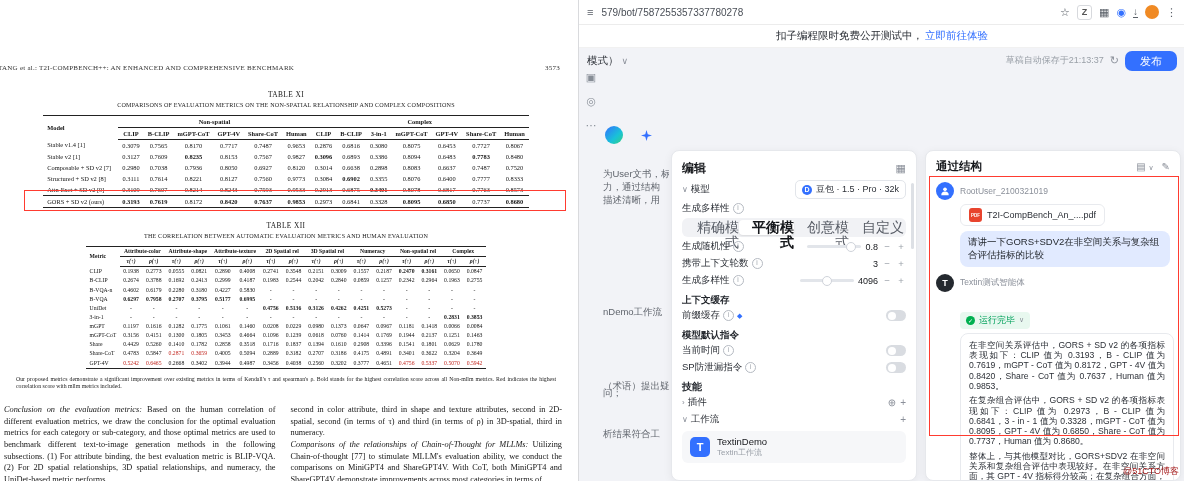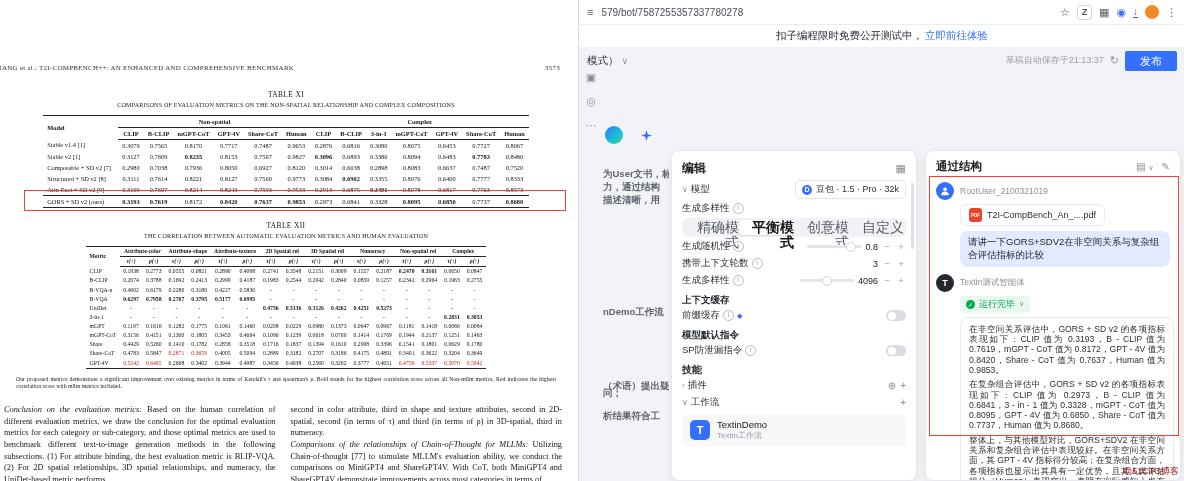--- a/index.html
+++ b/index.html
@@ -45,25 +45,25 @@
     display:flex;align-items:center;justify-content:center;background:#fff;}
   .dl{border-bottom:1.5px solid #5a6068;padding-bottom:0;font-size:10px;color:#5a6068;line-height:1;}
   .uavatar{width:14px;height:14px;border-radius:50%;background:#f08a24;}
   .noticebar{height:22px;background:#fff;border-bottom:1px solid #f1f1f1;display:flex;align-items:center;justify-content:center;
     font-size:10.5px;color:#2b2f36;}
   .notice-link{color:#3370ff;margin-left:2px;}
   .toolrow{height:26px;display:flex;align-items:center;padding:0 8px;font-size:10.5px;color:#2b2f36;}
   .tr-right{margin-left:auto;display:flex;align-items:center;gap:6px;}
   .autosave{font-size:9px;color:#9aa0a8;}
   .histicon{font-size:11px;color:#8a8f99;}
-  .publish{background:#3370ff;color:#fff;font-size:11px;padding:3px 15px;border-radius:2px;line-height:1.3;}
+  .publish{background:#3370ff;color:#fff;font-size:11px;padding:3px 15px;border-radius:7px;line-height:1.3;}
   .icon-strip{position:absolute;left:4px;top:72px;width:16px;display:flex;flex-direction:column;gap:13px;align-items:center;}
   .sicon{font-size:11px;color:#878d96;line-height:1;}
   .sliver{position:absolute;left:24px;top:0;width:66px;height:481px;overflow:hidden;}
-  .frag{position:absolute;left:0;font-size:9.5px;color:#60656d;white-space:nowrap;width:66px;overflow:hidden;font-weight:bold;}
+  .frag{position:absolute;left:0;font-size:9.5px;color:#60656d;white-space:nowrap;width:66px;overflow:hidden;}
   .bot-ava-row{position:absolute;left:26px;top:126px;display:flex;align-items:center;gap:18px;}
   .grad-ava{width:18px;height:18px;border-radius:50%;background:linear-gradient(135deg,#3370ff 0%,#19c2d8 60%,#35d07f 100%);}
 
   .panel{position:absolute;top:150px;background:#fff;border:1px solid #e6e8ec;border-radius:8px;
     box-shadow:0 2px 10px rgba(31,35,41,.06);}
   .edit-panel{left:92px;width:246px;height:331px;padding:7px 10px;box-sizing:border-box;
     display:flex;flex-direction:column;gap:2px;overflow:hidden;}
   .ep-head{display:flex;align-items:center;justify-content:space-between;height:20px;}
   .ep-title{font-size:12px;font-weight:bold;color:#16181c;}
   .ep-layout{font-size:11px;color:#8a8f99;}
@@ -104,21 +104,21 @@
   .cavatar{width:18px;height:18px;border-radius:50%;background:#3370ff;display:flex;align-items:center;justify-content:center;flex:none;}
   .cavatar.botc{background:#24292f;color:#fff;font-size:9px;font-weight:bold;}
   .cname{font-size:8.5px;color:#8a8f99;}
   .indent{margin-left:24px;}
   .attach{display:inline-flex;align-items:center;gap:5px;border:1px solid #e8eaee;border-radius:6px;padding:3px 8px;background:#fff;margin-top:4px;}
   .pdficon{width:13px;height:14px;border-radius:3px;background:#e8442e;color:#fff;font-size:4.5px;font-weight:bold;
     display:flex;align-items:center;justify-content:center;}
   .attname{font-size:9px;color:#2b2f36;}
   .ububble{background:#e1eaff;border-radius:8px;padding:5px 8px;font-size:9.5px;color:#1f2329;max-width:200px;
     margin-top:5px;line-height:1.35;width:fit-content;}
-  .statuschip{display:inline-flex;align-items:center;gap:4px;background:#e8f8ef;border-radius:4px;padding:2px 6px;margin-top:4px;}
+  .statuschip{display:inline-flex;align-items:center;gap:4px;background:#e8f8ef;border-radius:4px;padding:2px 6px;margin-top:20px;}
   .okdot{width:9px;height:9px;border-radius:50%;background:#00b050;color:#fff;font-size:6px;display:flex;align-items:center;justify-content:center;}
   .sttext{font-size:9px;color:#00a05a;}
   .stchev{font-size:7px;color:#8a8f99;}
   .botcard{background:#fff;border:1px solid #e8eaee;border-radius:8px;padding:6px 8px;margin-top:4px;width:196px;}
   .botcard p{margin:0 0 4px 0;font-size:8.6px;line-height:1.2;color:#2b2f36;text-align:justify;}
   .botcard p:last-child{margin-bottom:0;}
   .watermark{position:absolute;right:6px;bottom:3px;font-size:9px;color:#a61b1b;z-index:60;}
 </style>
 </head>
 <body>
@@ -560,21 +560,21 @@
       <span class="sicon">⋯</span>
     </div>
 
     <div class="sliver" id="sliver">
         <div class="frag" style="top: 168px;">为User文书，标</div>
         <div class="frag" style="top: 181px;">力，通过结构</div>
         <div class="frag" style="top: 194px;">描述清晰，用</div>
         <div class="frag" style="top: 306px;">nDemo工作流</div>
         <div class="frag" style="top: 380px;">（术语）提出疑</div>
         <div class="frag" style="top: 387px;">问；</div>
-        <div class="frag" style="top: 410px;">析结果符合工</div>
+        <div class="frag" style="top: 428px;">析结果符合工</div>
       </div>
 
     <div class="bot-ava-row">
       <span class="grad-ava"></span>
       <svg width="11" height="11" viewBox="0 0 16 16" fill="#3370ff">
           <path d="M8 0l1.8 6.2L16 8l-6.2 1.8L8 16 6.2 9.8 0 8l6.2-1.8z"></path>
         </svg>
     </div>
 
     <div class="panel edit-panel">
@@ -634,20 +634,27 @@
       <div class="sec">上下文缓存</div>
       <div class="prow">
         <span>前缀缓存</span>
         <span class="inf">i</span>
         <span class="gem">◆</span>
         <span class="right">
             <span class="tog"></span>
           </span>
       </div>
       <div class="sec">模型默认指令</div>
+      <div class="prow">
+        <span>当前时间</span>
+        <span class="inf">i</span>
+        <span class="right">
+            <span class="tog"></span>
+          </span>
+      </div>
       <div class="prow">
         <span>SP防泄漏指令</span>
         <span class="inf">i</span>
         <span class="right">
             <span class="tog"></span>
           </span>
       </div>
       <div class="sec" style="font-size:10px;">技能</div>
       <div class="prow">
         <span class="chev">›</span>

